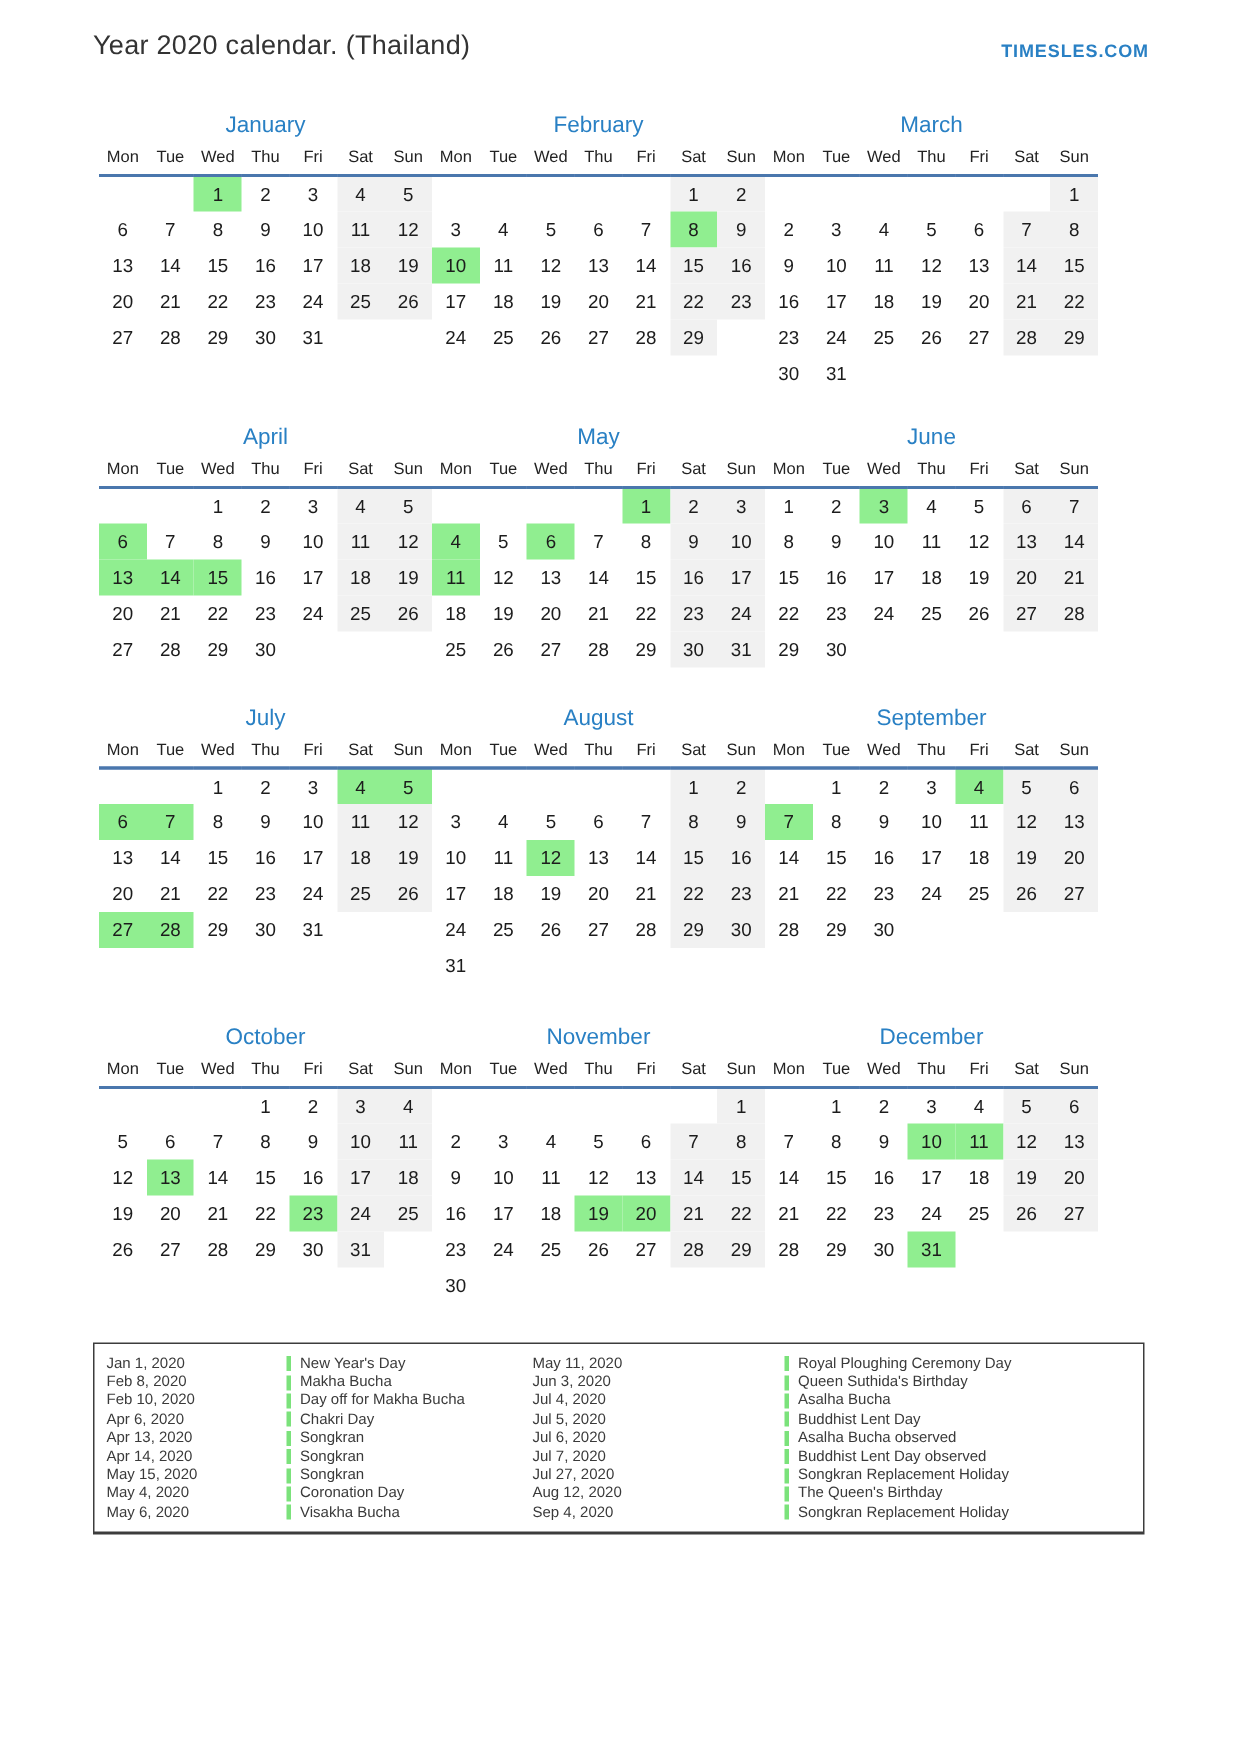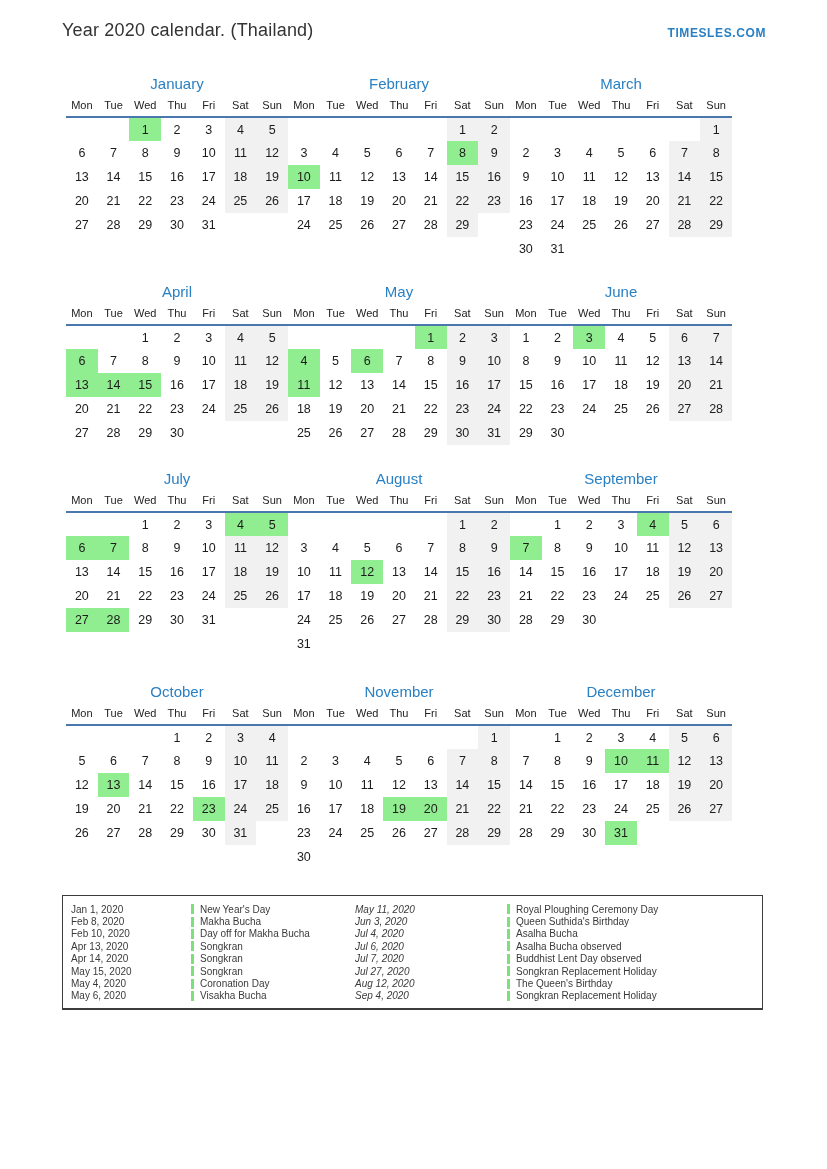--- a/index.html
+++ b/index.html
@@ -1,21 +1,21 @@
 <!DOCTYPE html>
 <html style="--green-holiday: #90ee90; --gray-weekend: #f1f1f1; --blue-title: #2980c4; --blue-line: #4a77ad; --green-bar: #7be27b;"><head>
 <meta charset="utf-8">
 <style>
   * { margin:0; padding:0; box-sizing:border-box; }
   html,body { width:827px; height:1169px; background:#ffffff; overflow:hidden;
               font-family:"Liberation Sans","DejaVu Sans",sans-serif; }
   body { position:relative; }
 
   .header { position:absolute; left:62px; right:61px; top:20px;
-            display:flex; justify-content:space-between; align-items:center; }
+            display:flex; justify-content:space-between; align-items:flex-end; }
   .page-title { font-size:18px; font-weight:400; color:#333; letter-spacing:0.2px; }
   .site-link { font-size:12px; font-weight:700; color:var(--blue-title,#2980c4);
                text-decoration:none; letter-spacing:0.6px; margin-top:4px; cursor:pointer; }
 
   #months { position:absolute; left:66px; top:75px;
             display:grid; grid-template-columns:222px 222px 222px;
             grid-template-rows:208px 187px 213px 197px; }
   .month { width:222px; }
   .month-title { text-align:center; color:var(--blue-title,#2980c4);
                  font-size:15px; margin-bottom:7px; cursor:pointer; }
@@ -26,21 +26,21 @@
                  font-size:12.5px; color:#1c1c1c; }
   td.wknd { background:var(--gray-weekend,#f1f1f1); }
   td.hol  { background:var(--green-holiday,#90ee90); }
 
   #legend { position:absolute; left:62px; top:895px; width:701px;
             border:1px solid #3c3c3c; border-bottom-width:2px;
             padding:7px 6px 6px 8px; background:#fff; }
   .legend-row { display:flex; align-items:center; height:12.4px; font-size:10px; color:#3a3a3a; }
   .lg-date1 { width:120px; }
   .lg-name1 { width:164px; display:flex; align-items:center; }
-  .lg-date2 { width:152px;font-style:italic; }
+  .lg-date2 { width:168px; }
   .lg-name2 { flex:1; display:flex; align-items:center; }
   .marker { display:inline-block; width:3px; height:10px; margin-right:6px;
             background:var(--green-bar,#7be27b); flex:0 0 3px; }
 </style>
 </head>
 <body>
 
 <div class="header">
   <h1 class="page-title">Year 2020 calendar. (Thailand)</h1>
   <a class="site-link">TIMESLES.COM</a>
@@ -863,20 +863,32 @@
         <span class="marker"></span>
         <span>Day off for Makha Bucha</span>
       </span>
       <span class="lg-date2">Jul 4, 2020</span>
       <span class="lg-name2">
         <span class="marker"></span>
         <span>Asalha Bucha</span>
       </span>
     </div>
     <div class="legend-row">
+      <span class="lg-date1">Apr 6, 2020</span>
+      <span class="lg-name1">
+        <span class="marker"></span>
+        <span>Chakri Day</span>
+      </span>
+      <span class="lg-date2">Jul 5, 2020</span>
+      <span class="lg-name2">
+        <span class="marker"></span>
+        <span>Buddhist Lent Day</span>
+      </span>
+    </div>
+    <div class="legend-row">
       <span class="lg-date1">Apr 13, 2020</span>
       <span class="lg-name1">
         <span class="marker"></span>
         <span>Songkran</span>
       </span>
       <span class="lg-date2">Jul 6, 2020</span>
       <span class="lg-name2">
         <span class="marker"></span>
         <span>Asalha Bucha observed</span>
       </span>

